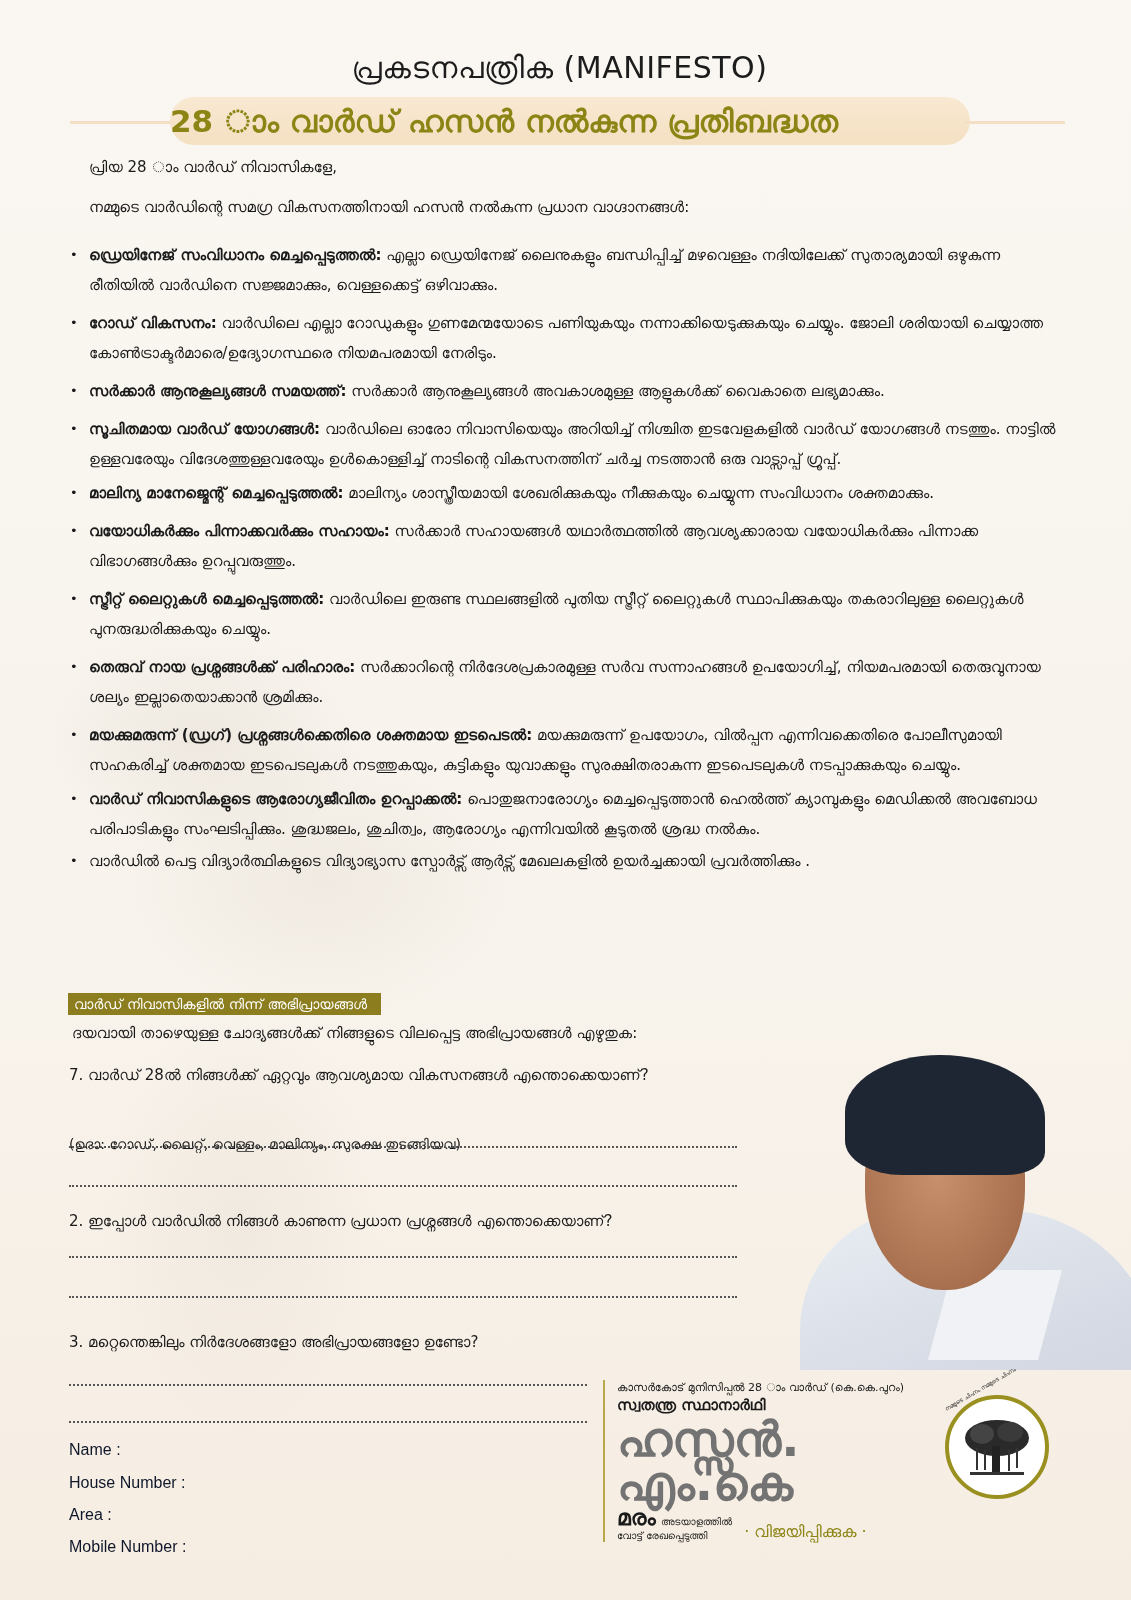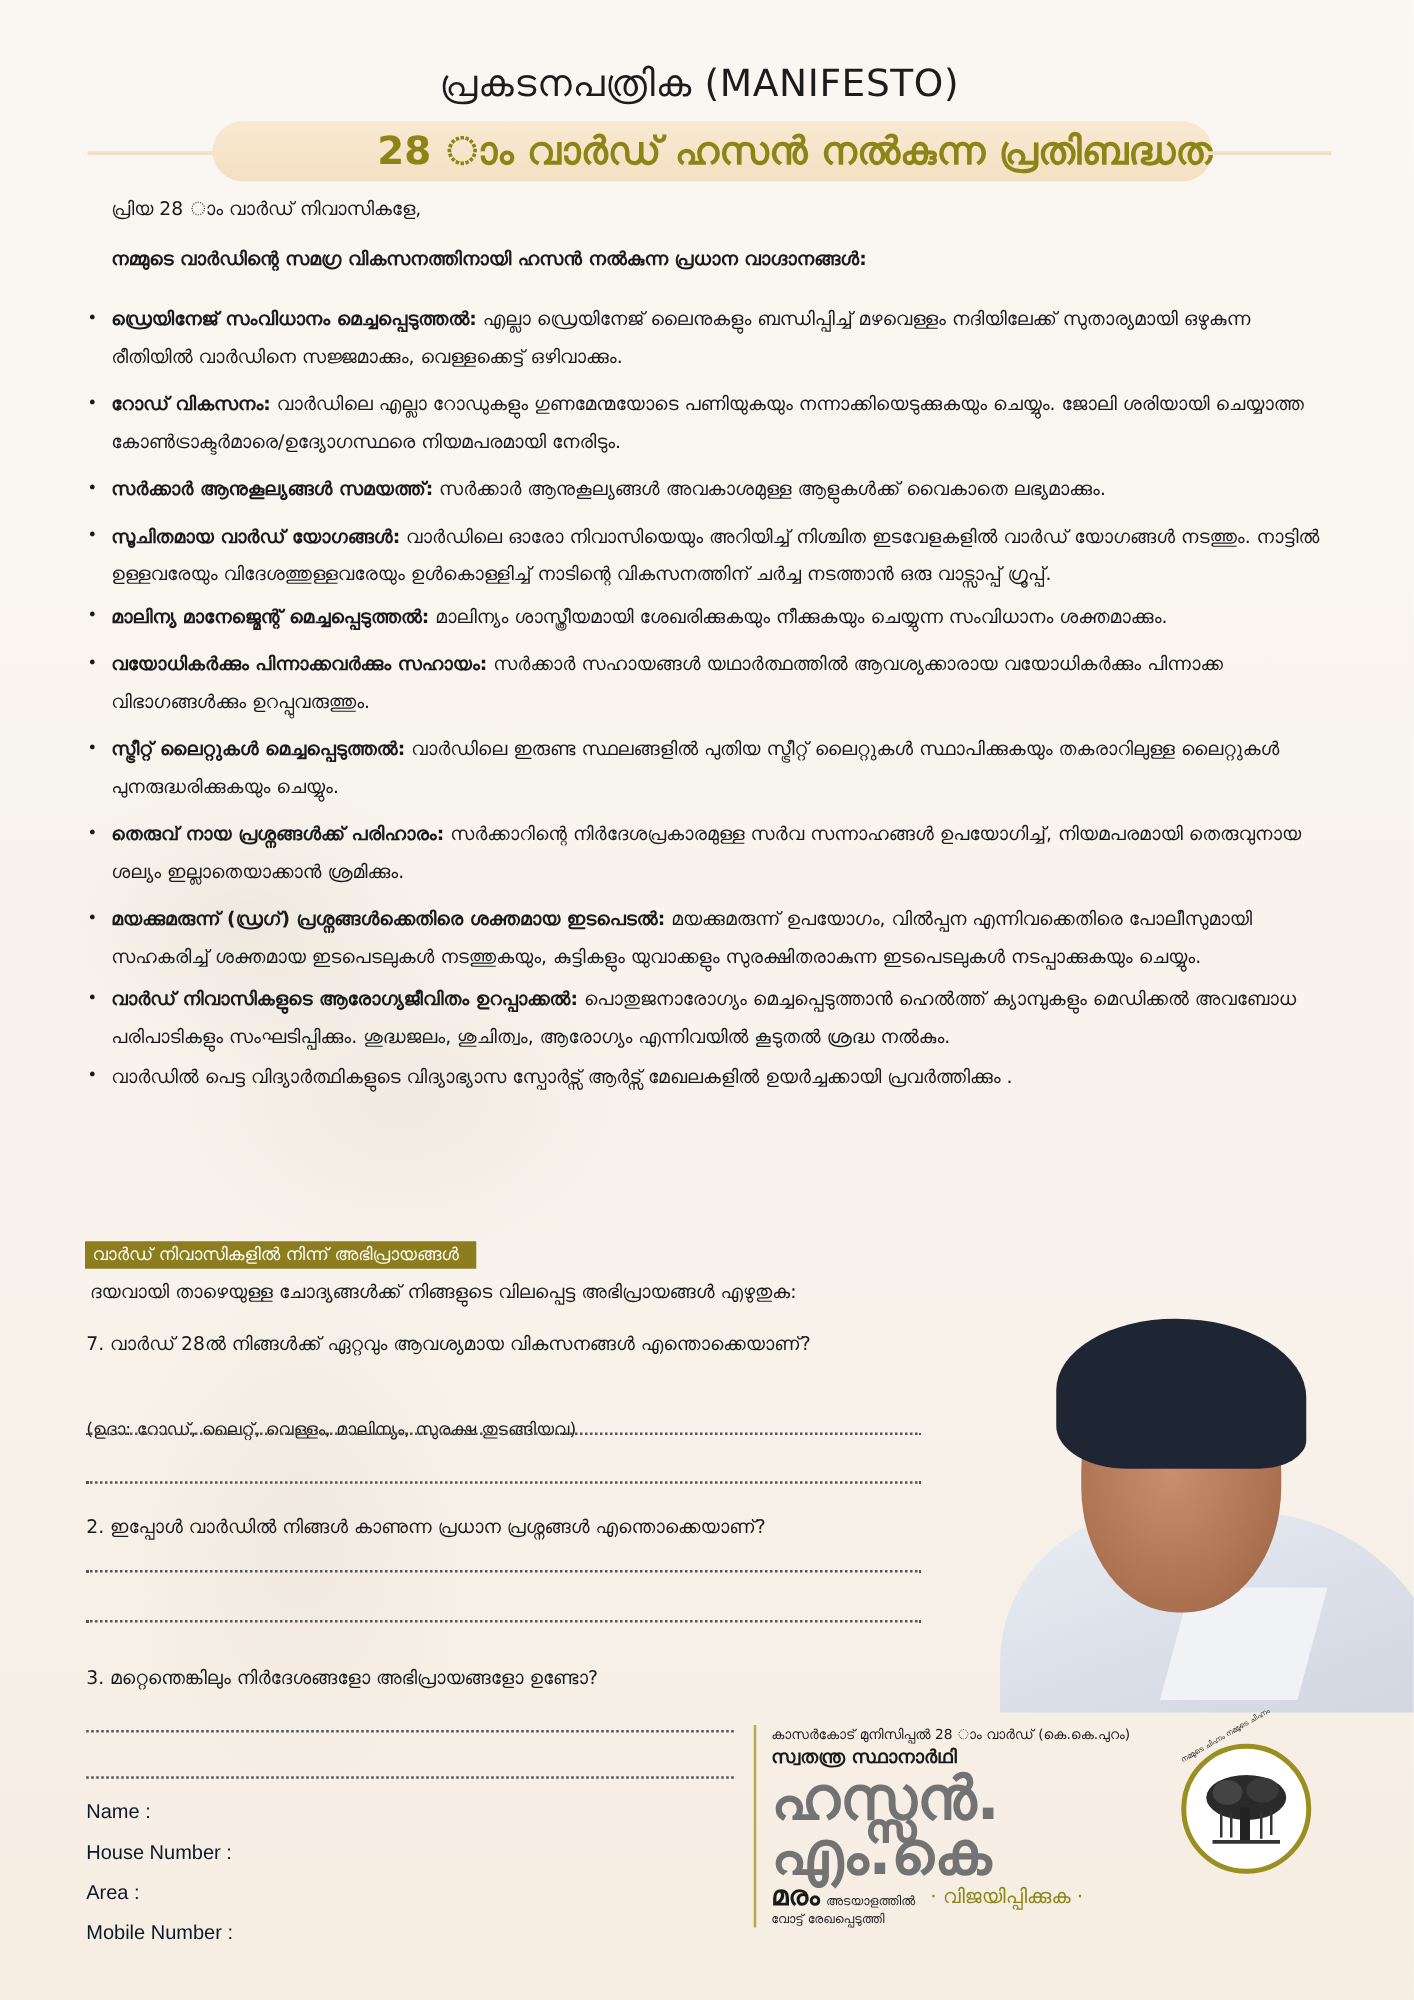--- a/index.html
+++ b/index.html
@@ -21,24 +21,24 @@
   .title-top { font-size: 30px; color: #1c1c1c; letter-spacing: 0.5px; line-height: 40px; }
   .title-band-wrap { position: relative; height: 58px; margin-top: 4px; }
   .title-line { position: absolute; top: 29px; height: 3px; background: #f3dfc4; }
   .title-line.left { left: 70px; width: 110px; }
   .title-line.right { left: 965px; width: 100px; }
   .title-band {
     position: absolute; left: 170px; top: 5px; width: 800px; height: 48px;
     background: linear-gradient(180deg, #f9e9d2 0%, #f4e0c2 100%);
     border-radius: 26px;
     color: #8c8516; font-weight: bold; font-size: 31px; line-height: 48px;
-    text-align: right;
+    text-align: left;
   }
   .greeting { position: absolute; left: 89px; top: 158px; font-size: 15px; }
-  .intro { position: absolute; left: 89px; top: 198px; font-size: 15px; font-weight: bold; }
+  .intro { position: absolute; left: 89px; top: 198px; font-size: 15px; font-weight: normal; }
   .promises { position: absolute; left: 70px; top: 240px; width: 1000px; margin: 0; padding: 0; list-style: none; }
   .promise { position: relative; padding-left: 19px; font-size: 15px; line-height: 30px; margin-bottom: 8px; }
   .promise .bullet { position: absolute; left: 0; top: 0; font-size: 13px; }
   .promise .head { font-weight: bold; }
   .feedback-badge {
     position: absolute; left: 68px; top: 993px; height: 22px; padding: 0 14px 0 6px;
     background: #8c7e1e; color: #fff; font-size: 14px; line-height: 22px;
   }
   .feedback-intro { position: absolute; left: 72px; top: 1024px; font-size: 15px; text-align: right; }
   .q { position: absolute; left: 69px; font-size: 15px; }
@@ -66,21 +66,21 @@
     background: #1f2633; border-radius: 50% 55% 20% 30%;
   }
   .photo .collar {
     position: absolute; left: 150px; top: 260px; width: 110px; height: 90px;
     background: #f0f2f6; transform: skewX(-15deg);
   }
   .candidate { position: absolute; left: 603px; top: 1380px; width: 340px; border-left: 2px solid #b8a84a; padding-left: 12px; }
   .cand-ward { font-size: 11px; line-height: 15px; }
   .cand-role { font-size: 15px; font-weight: bold; line-height: 20px; }
   .cand-name { font-size: 48px; font-weight: bold; color: #737373; line-height: 44px; margin-top: 2px; }
-  .cand-vote { display: flex; gap: 6px; margin-top: 2px; }
+  .cand-vote { display: flex; align-items: flex-end; gap: 6px; margin-top: 2px; }
   .cand-symbol-word { font-size: 22px; font-weight: bold; line-height: 22px; }
   .cand-vote-sub { font-size: 10px; line-height: 13px; }
   .cand-slogan { font-size: 16px; color: #8c8516; margin-left: 6px; line-height: 20px; }
   .emblem {
     position: absolute; left: 945px; top: 1395px; width: 96px; height: 96px;
     border: 4px solid #9a9020; border-radius: 50%; background: #fff;
     display: flex; align-items: center; justify-content: center;
   }
   .emblem-arc { position: absolute; left: 940px; top: 1385px; font-size: 6px; color: #333; transform: rotate(-30deg); }
 </style>

